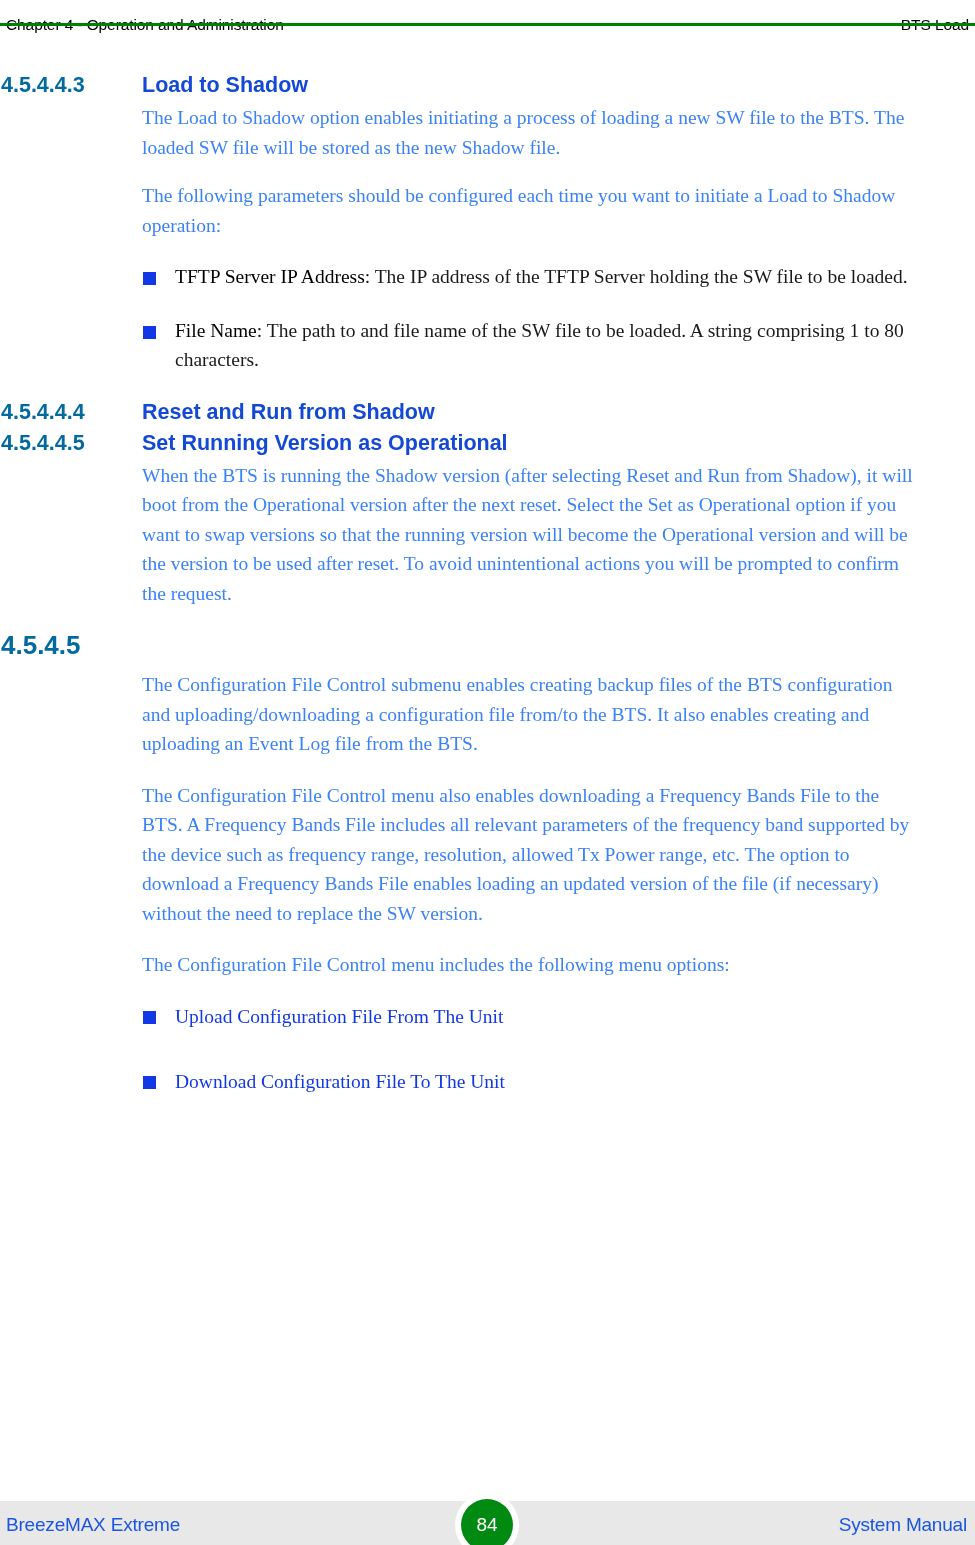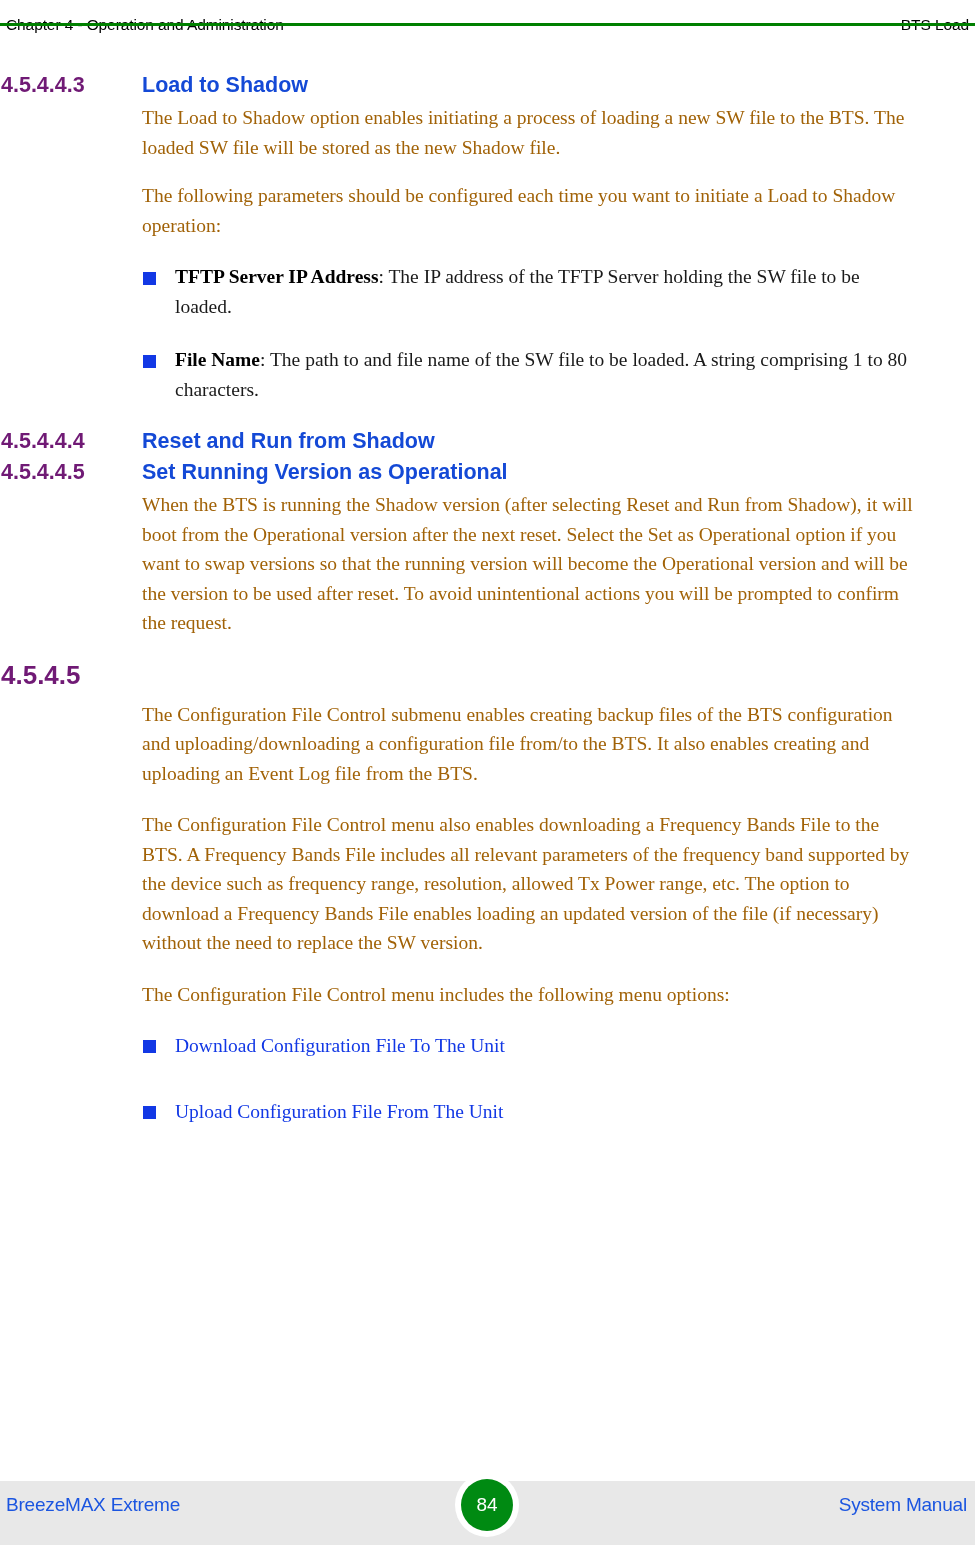--- a/index.html
+++ b/index.html
@@ -52,21 +52,21 @@
   }
 
   .sec-block {
     position: relative;
     display: flex;
     align-items: baseline;
   }
   .sec-num {
     font-family: "Liberation Sans", sans-serif;
     font-weight: bold;
-    color: #701a75;
+    color: #0369a1;
     flex: 0 0 142px;
     max-width: 142px;
     padding-left: 1px;
     box-sizing: border-box;
   }
   .sec-title {
     font-family: "Liberation Sans", sans-serif;
     font-weight: bold;
     color: #1449d6;
   }
@@ -87,21 +87,21 @@
   }
   .h3 { margin-bottom: 9px; }
 
   .body-p {
     margin: 0 0 22px 0;
     padding-left: 142px;
     padding-right: 55px;
     font-size: 19.5px;
     line-height: 29.5px;
     font-family: "Liberation Serif", serif;
-    color: #a16207;
+    color: #3b82f6;
   }
   .body-p.tight { margin-bottom: 19px; }
 
   
   .bullet-list {
     margin: 0;
     padding: 0;
     list-style: none;
   }
   .bullet-item {
@@ -116,21 +116,21 @@
   }
   .bullet-item .sq {
     position: absolute;
     left: 143px;
     top: 10px;
     width: 13px;
     height: 13px;
     background: #1238e5;
   }
   .bullet-item .lead {
-    font-weight: bold;
+    font-weight: normal;
     color: #000000;
   }
 
   .link-list {
     margin: 0;
     padding: 0;
     list-style: none;
   }
   .link-item {
     position: relative;
@@ -153,21 +153,21 @@
     color: #1238e5;
     cursor: pointer;
   }
 
   
   .page-footer {
     position: absolute;
     left: 0;
     bottom: 0;
     width: 975px;
-    height: 64px;
+    height: 44px;
     background: #e8e8e8;
   }
   .footer-left {
     position: absolute;
     left: 6px;
     top: 12px;
     font-family: "Liberation Sans", sans-serif;
     font-size: 19px;
     line-height: 24px;
     color: #1b55e0;
@@ -252,25 +252,25 @@
   <div class="sec-block h3" style="margin-top:6px;">
     <span class="sec-num">4.5.4.5</span>
   </div>
   <p class="body-p">The Configuration File Control submenu enables creating backup files of the BTS configuration and uploading/downloading a configuration file from/to the BTS. It also enables creating and uploading an Event Log file from the BTS.</p>
   <p class="body-p">The Configuration File Control menu also enables downloading a Frequency Bands File to the BTS. A Frequency Bands File includes all relevant parameters of the frequency band supported by the device such as frequency range, resolution, allowed Tx Power range, etc. The option to download a Frequency Bands File enables loading an updated version of the file (if necessary) without the need to replace the SW version.</p>
   <p class="body-p">The Configuration File Control menu includes the following menu options:</p>
 
   <ul class="link-list">
     <li class="link-item">
       <span class="sq"></span>
+      <span class="link-text">Upload Configuration File From The Unit</span>
+    </li>
+    <li class="link-item">
+      <span class="sq"></span>
       <span class="link-text">Download Configuration File To The Unit</span>
-    </li>
-    <li class="link-item">
-      <span class="sq"></span>
-      <span class="link-text">Upload Configuration File From The Unit</span>
     </li>
   </ul>
 
 </div>
 
 <div class="page-footer">
   <span class="footer-left">BreezeMAX Extreme</span>
   <div class="page-badge-wrap">
     <div class="page-badge">
       <span>84</span>

